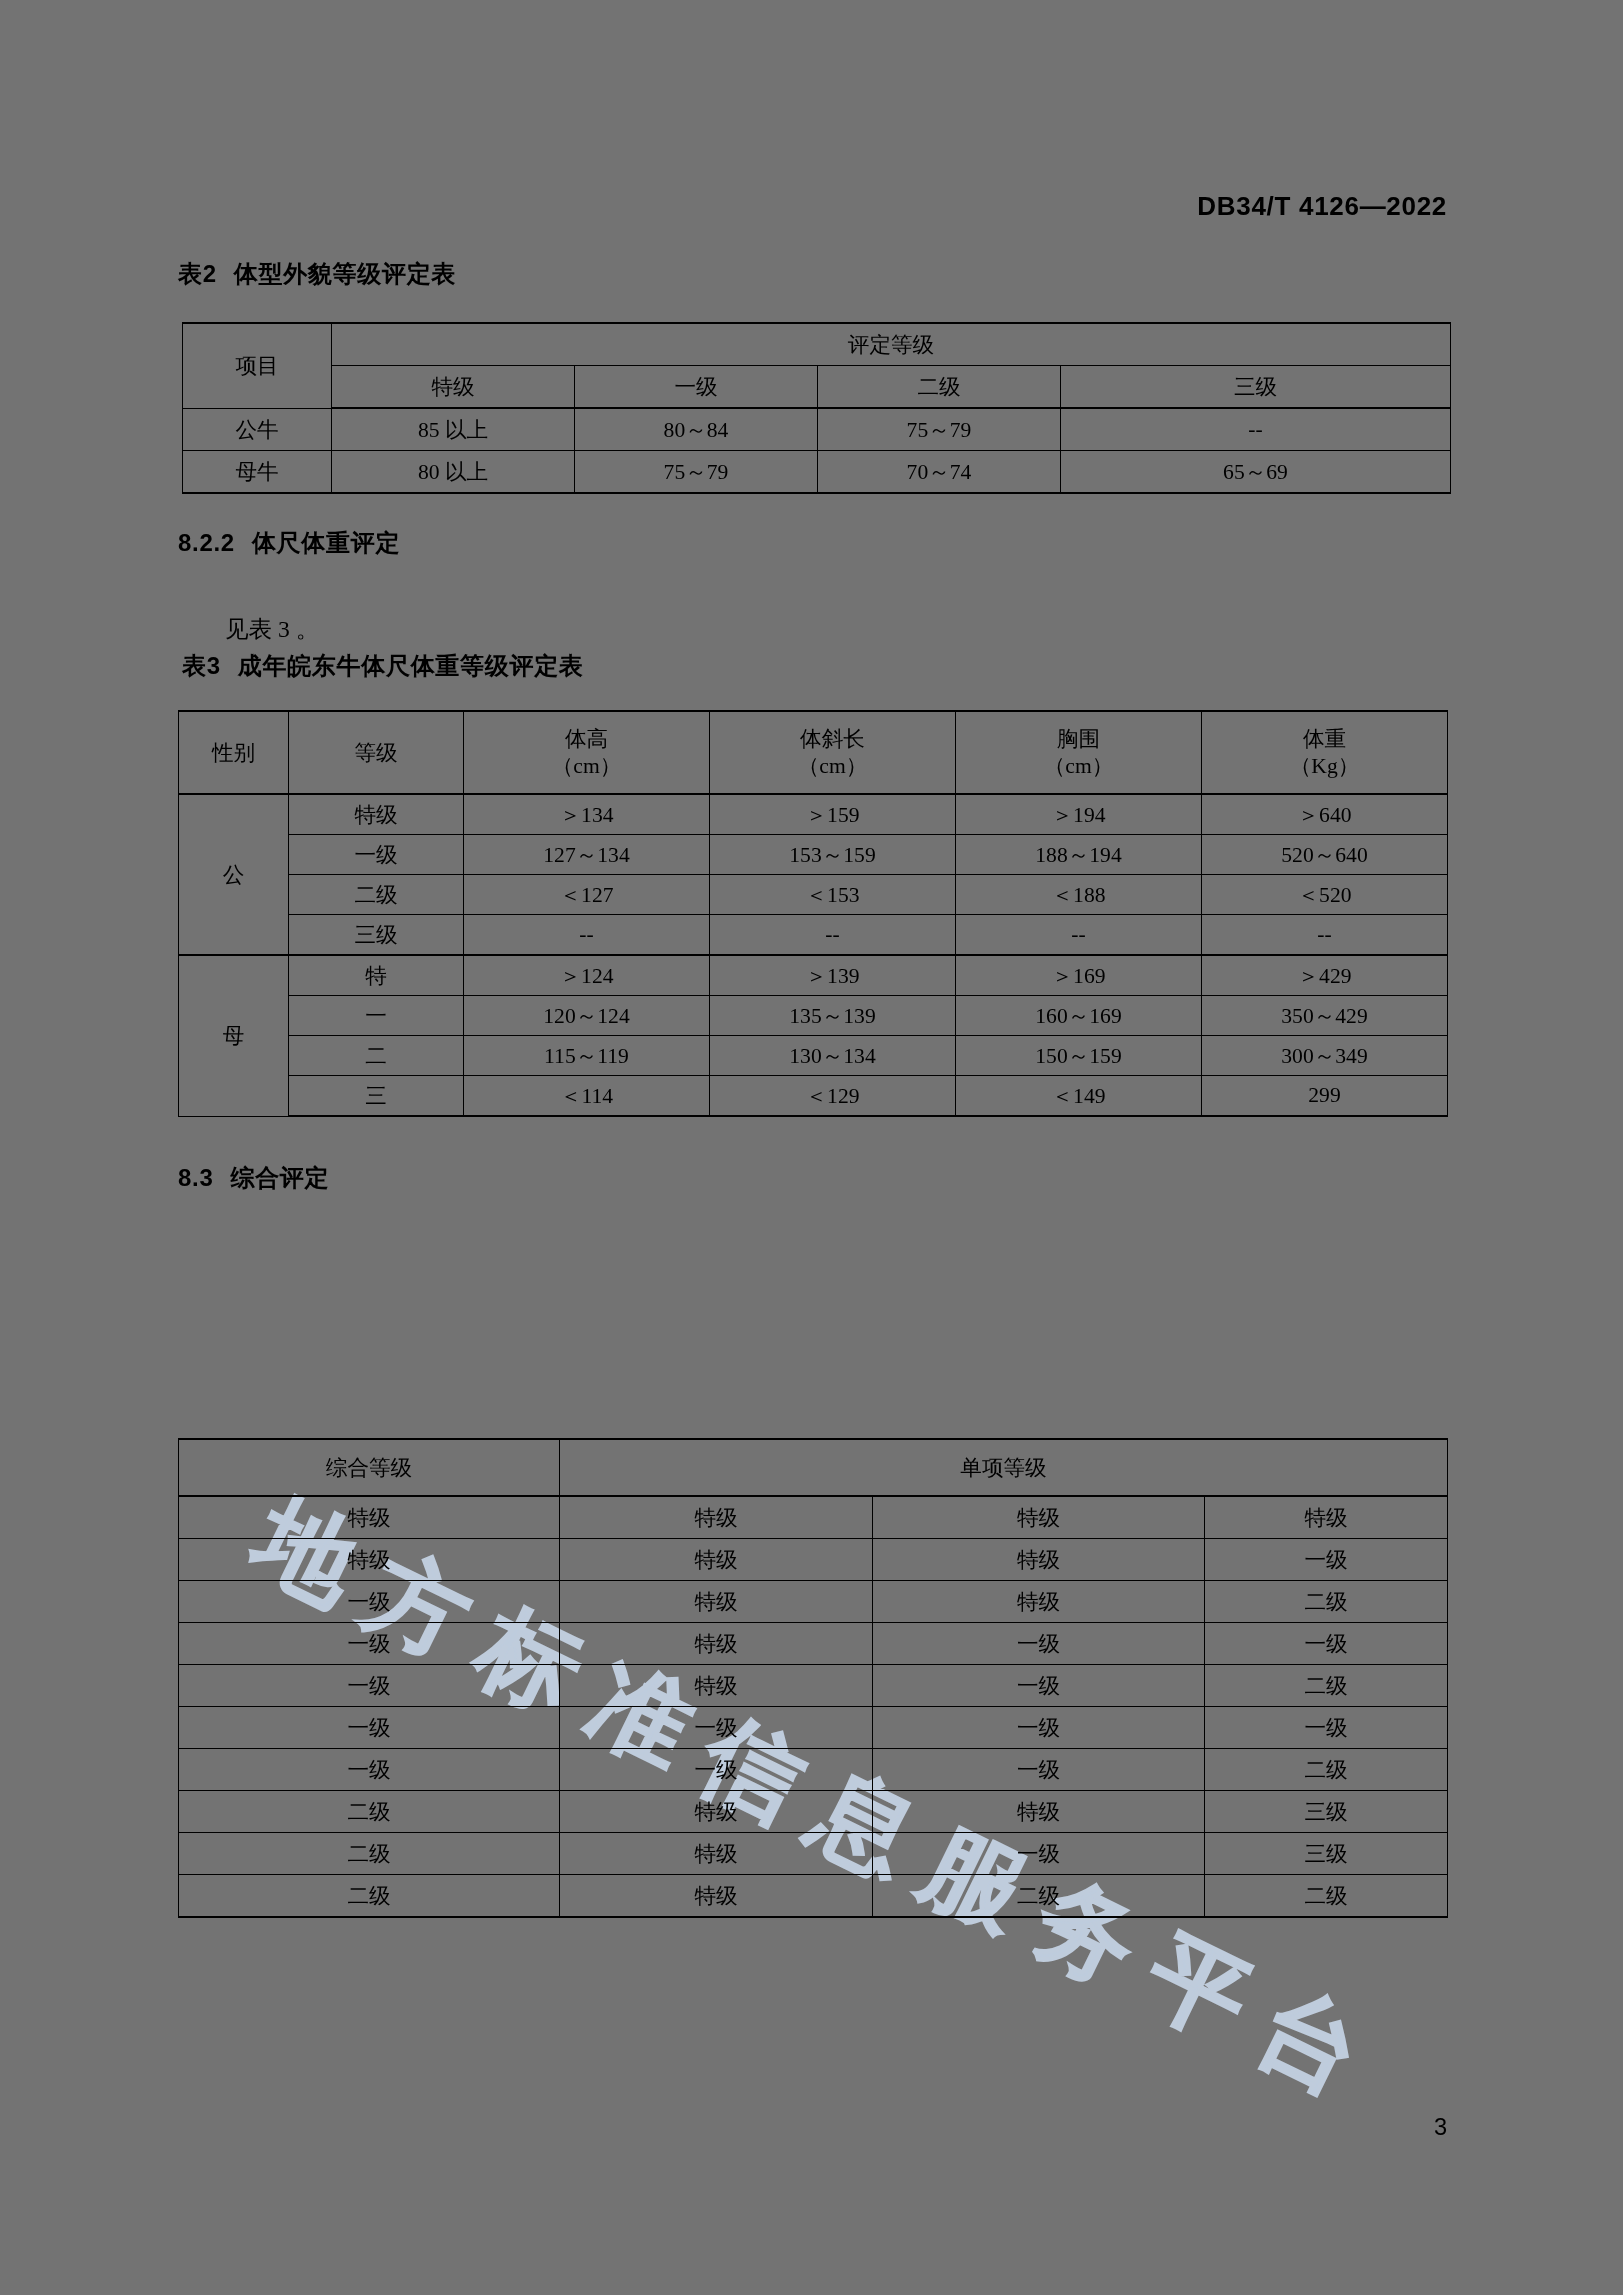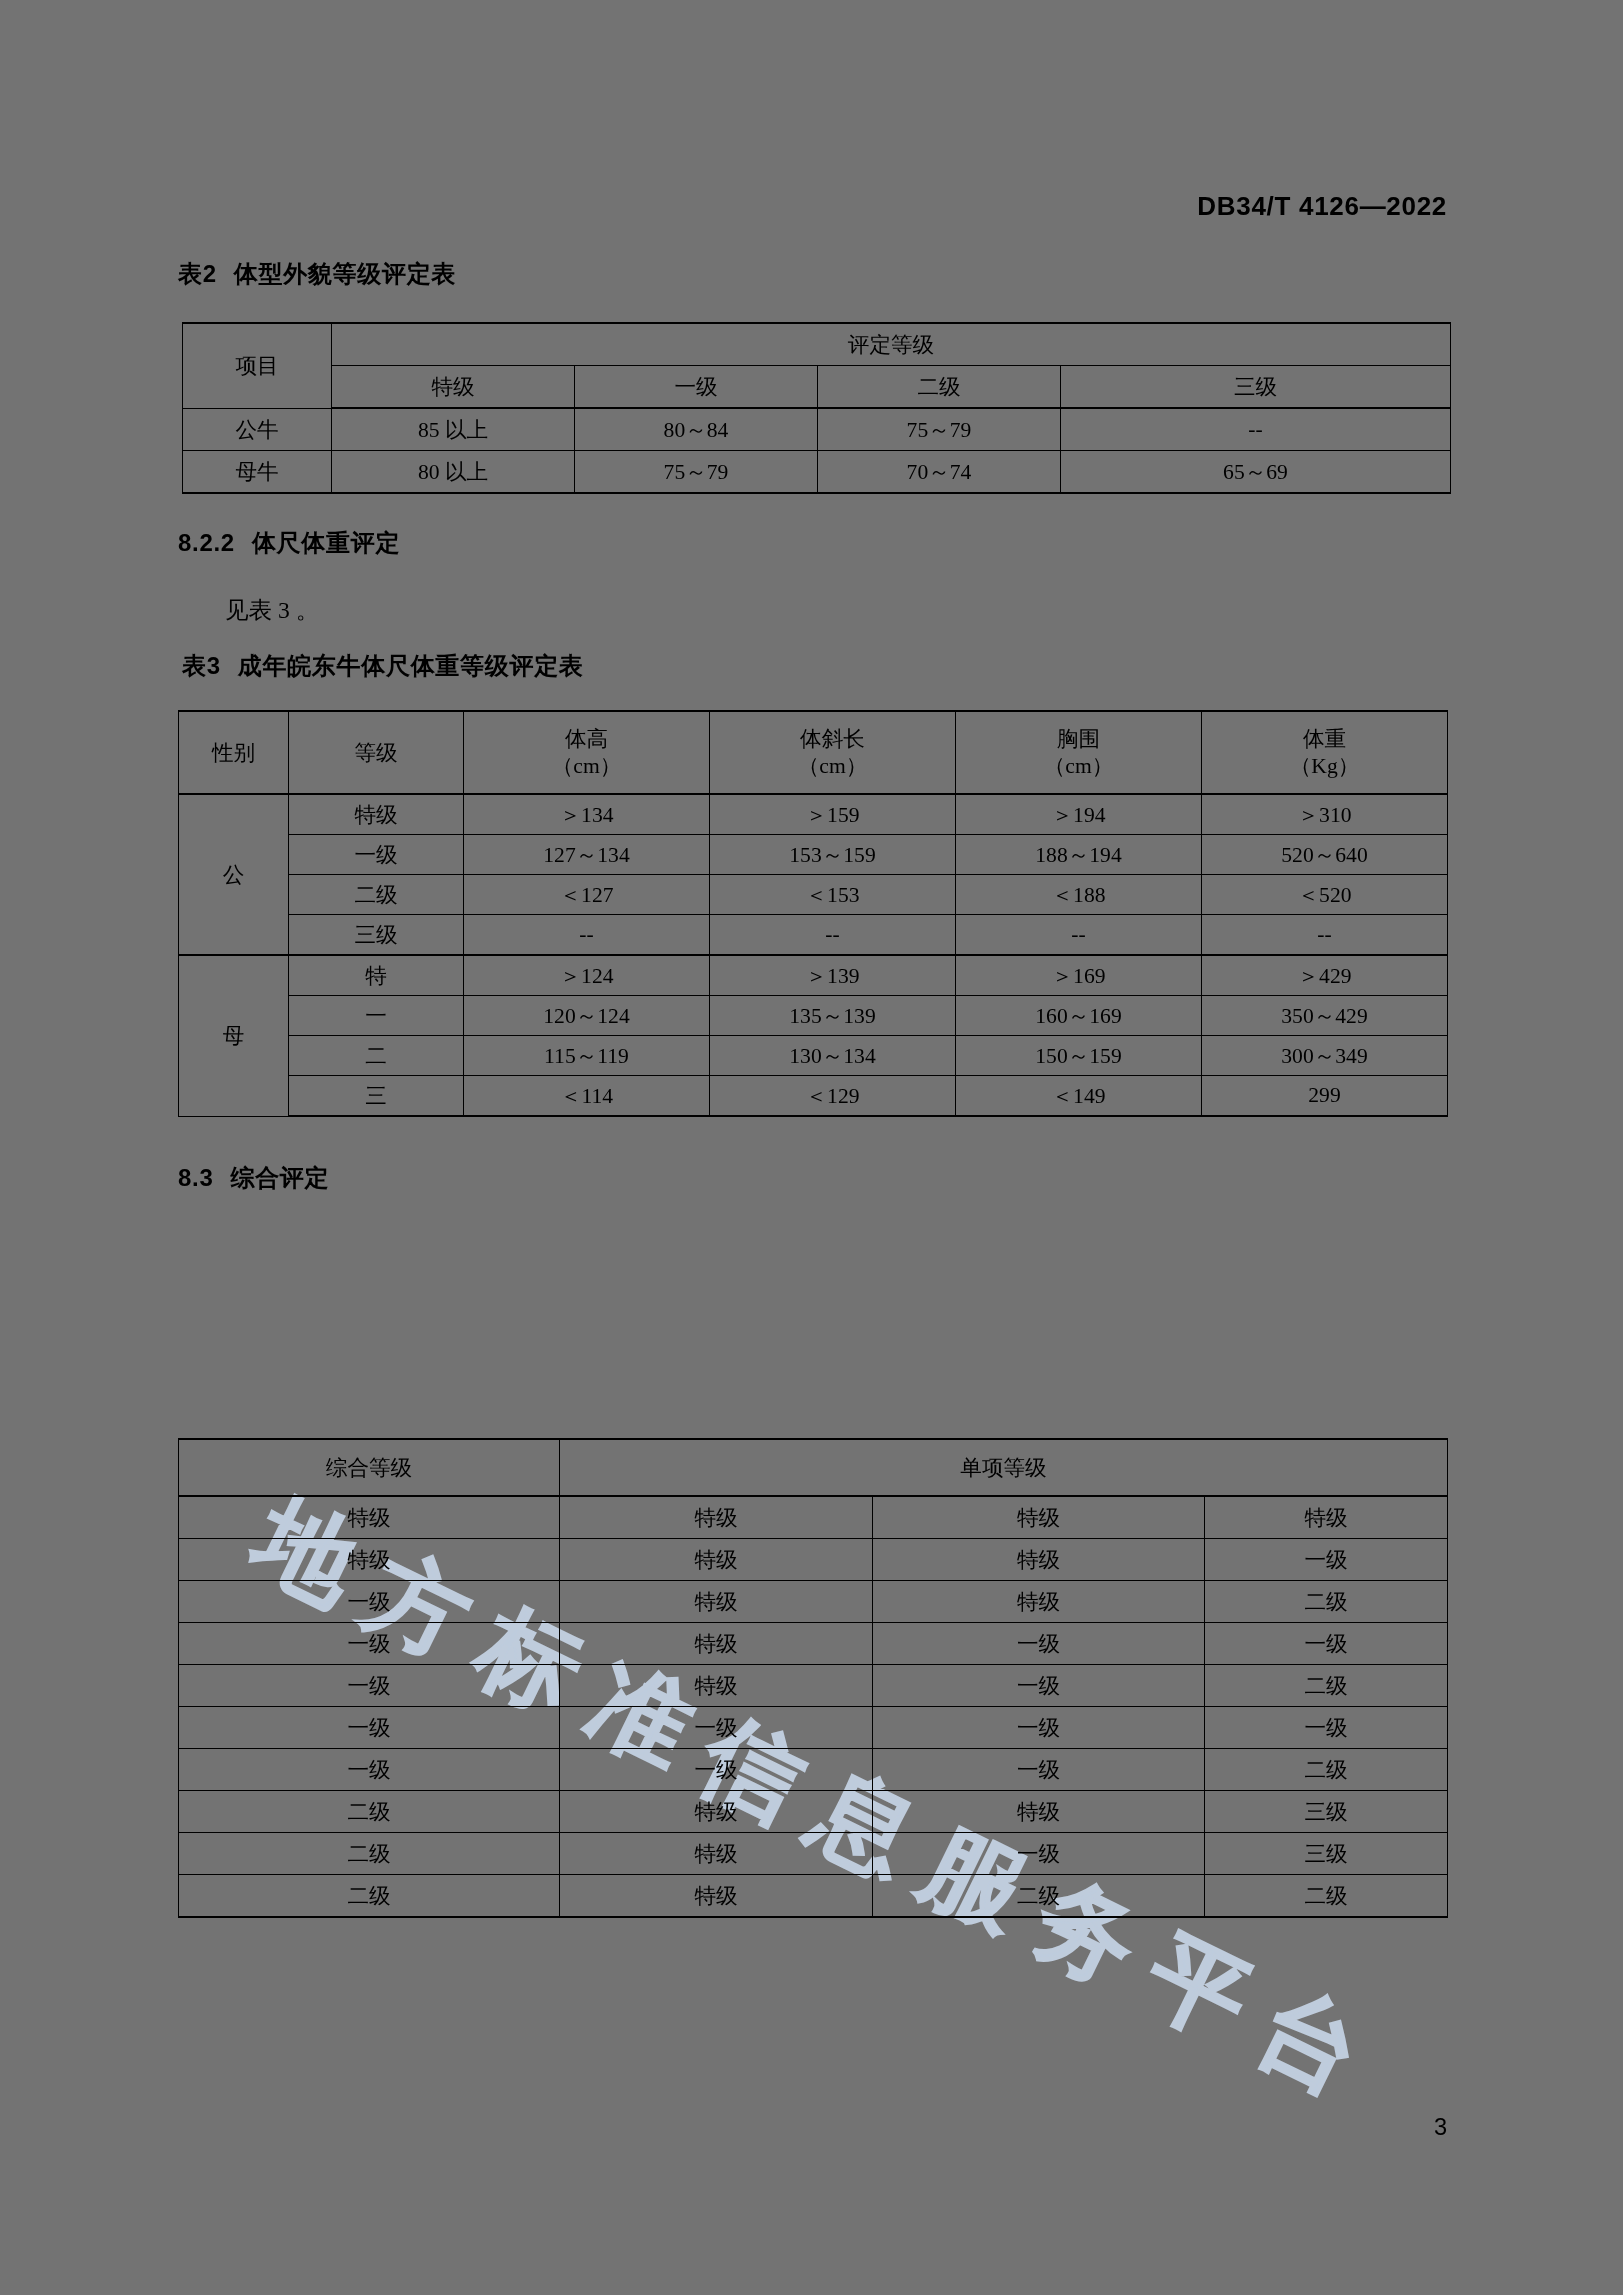--- a/index.html
+++ b/index.html
@@ -126,21 +126,21 @@
   #table3 .unit-line { display: block; line-height: 1.25; }
 
   
   #table4 td { height: 41px; }
   #table4 .hdr td { height: 55px; }
 
   
   #cap-table2   { position: absolute; left: 178px; top: 258px;  width: 1269px; }
   #table2-wrap  { position: absolute; left: 166px; top: 322px;  width: 1269px; padding-left: 16px; }
   #clause-822   { position: absolute; left: 178px; top: 527px;  width: 1269px; }
-  #see-table3   { position: absolute; left: 178px; top: 591px;  width: 1269px; }
+  #see-table3   { position: absolute; left: 178px; top: 610px;  width: 1269px; }
   #cap-table3   { position: absolute; left: 182px; top: 650px;  width: 1269px; }
   #table3-wrap  { position: absolute; left: 178px; top: 710px; width: 1269px; }
   #clause-83    { position: absolute; left: 178px; top: 1162px; width: 1269px; }
   #para-83      { position: absolute; left: 178px; top: 1228px; width: 1269px; }
   #cap-table4   { position: absolute; left: 178px; top: 1377px; width: 1269px; }
   #table4-wrap  { position: absolute; left: 178px; top: 1438px; width: 1269px; }
 
   .page-number {
     position: absolute;
     left: 178px;
@@ -245,21 +245,21 @@
             <span class="unit-line">（Kg）</span>
           </td>
         </tr>
 
         <tr>
           <td rowspan="4">公</td>
           <td>特级</td>
           <td>＞134</td>
           <td>＞159</td>
           <td>＞194</td>
-          <td>＞310</td>
+          <td>＞640</td>
         </tr>
         <tr>
           <td>一级</td>
           <td>127～134</td>
           <td>153～159</td>
           <td>188～194</td>
           <td>520～640</td>
         </tr>
         <tr>
           <td>二级</td>

